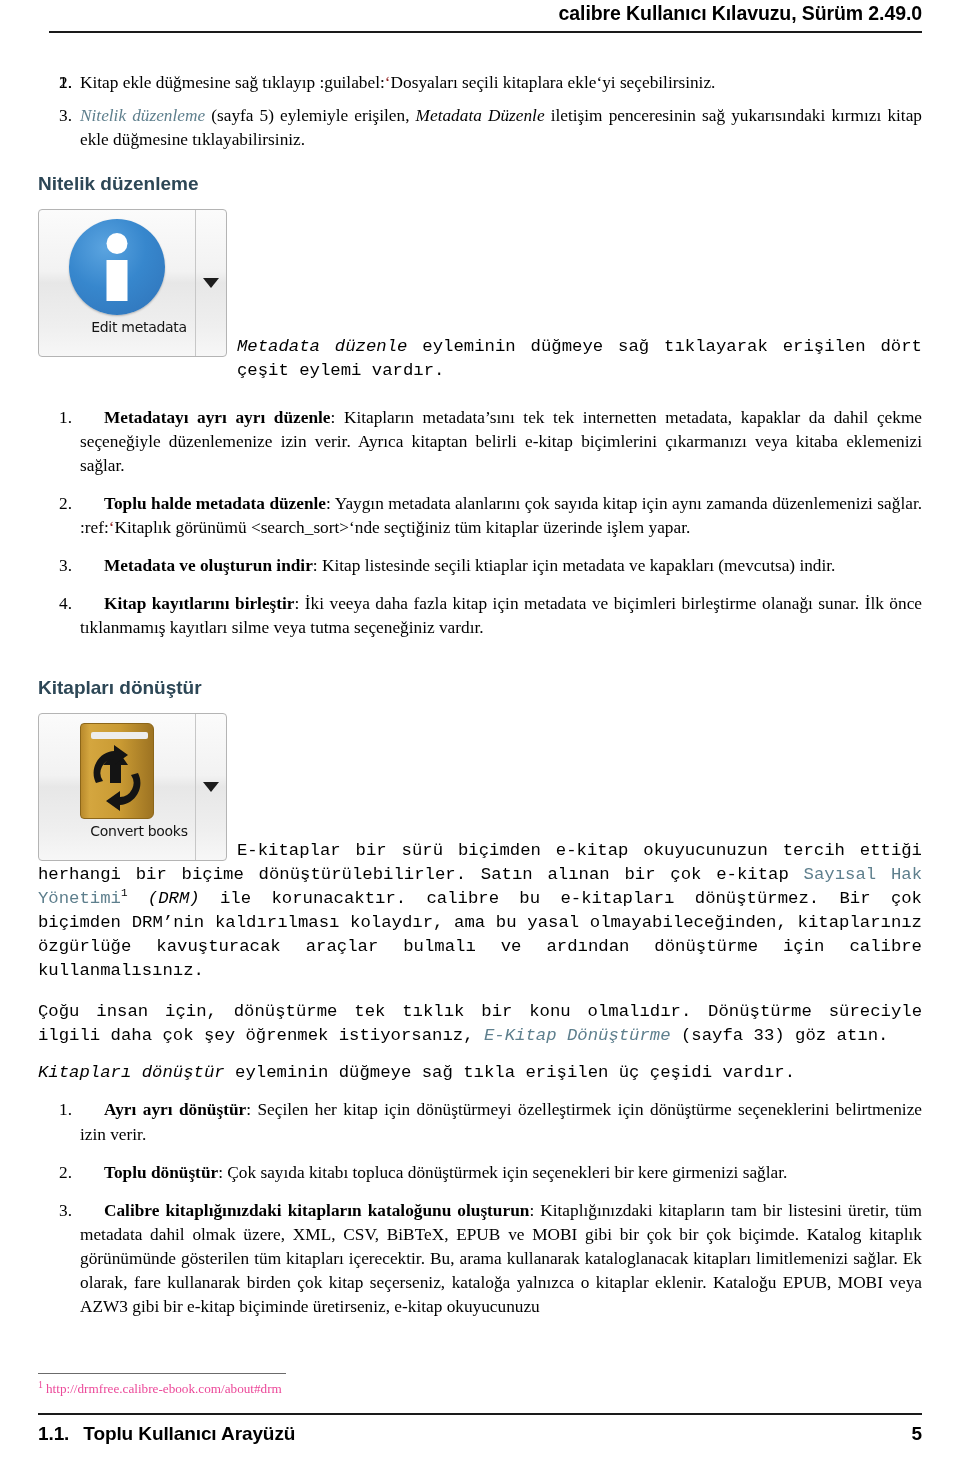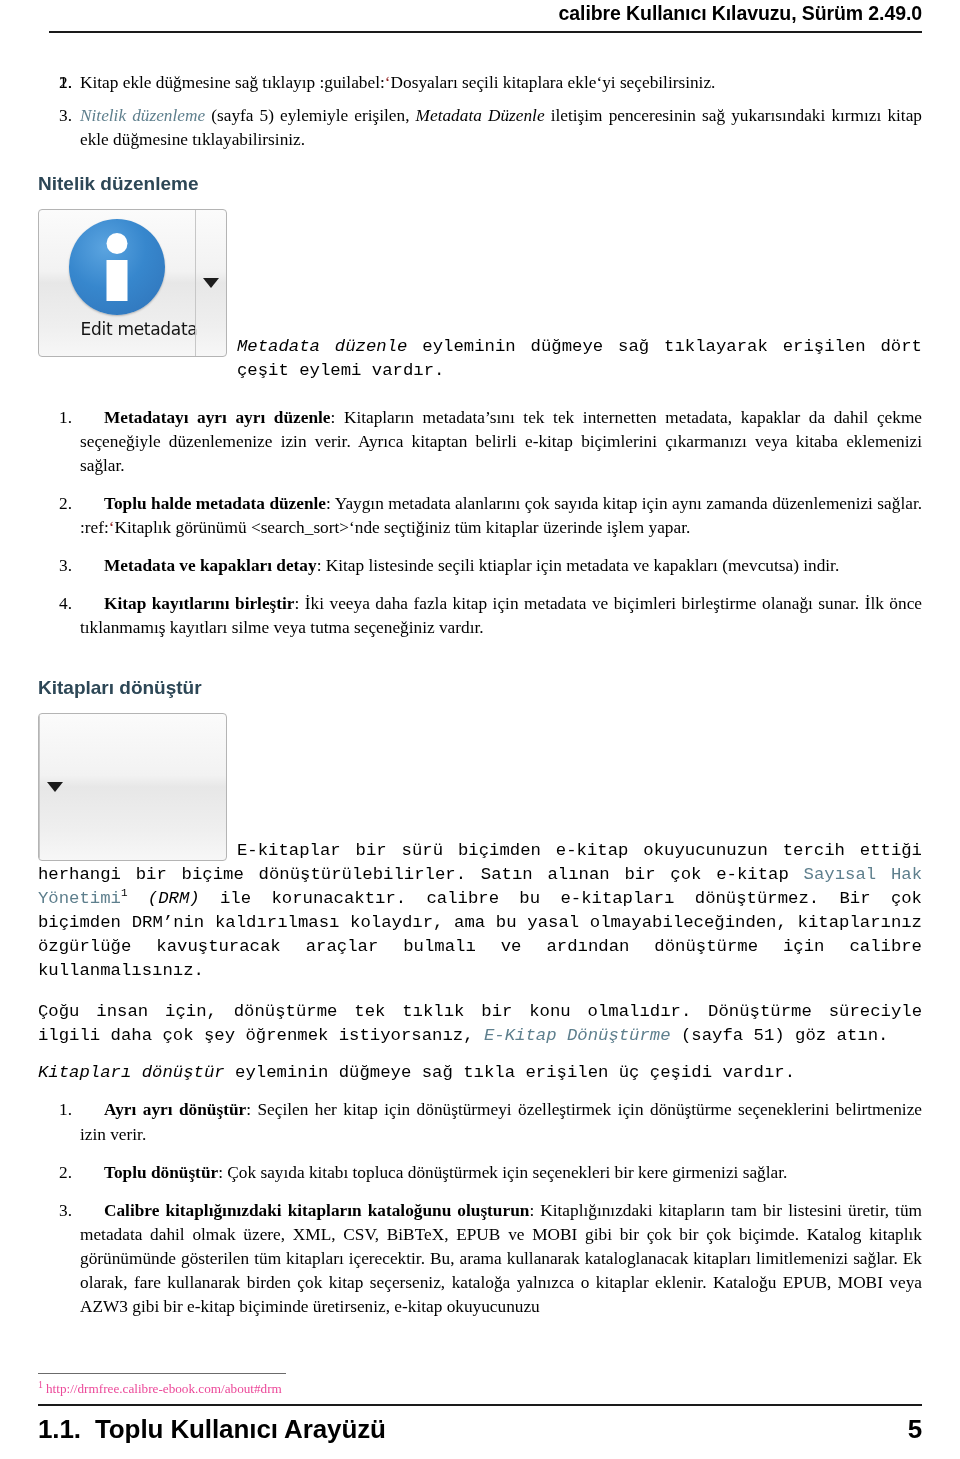--- a/index.html
+++ b/index.html
@@ -146,21 +146,21 @@
     justify-content: center;
   }
   .caret-down {
     width: 0; height: 0;
     border-left: 8px solid transparent;
     border-right: 8px solid transparent;
     border-top: 10px solid #1c1c1c;
   }
   .btn-label {
     font-family: "DejaVu Sans", "Liberation Sans", sans-serif;
-    font-size: 17px;
+    font-size: 14px;
     color: #141414;
     letter-spacing: -0.3px;
     white-space: nowrap;
     margin-top: 4px;
     margin-left: 44px;
   }
 
   
   .icon-info {
     width: 96px;
@@ -255,21 +255,21 @@
   .running-footer .rule {
     border-top: 2.6px solid #1a1a1a;
     margin-bottom: 8px;
   }
   .running-footer .row {
     display: flex;
     align-items: baseline;
     justify-content: space-between;
     font-family: "Liberation Sans", "DejaVu Sans", sans-serif;
     font-weight: bold;
-    font-size: 26px;
+    font-size: 19px;
     color: #000;
     letter-spacing: -0.1px;
   }
   .running-footer .secnum { padding-right: 14px; }
   .running-footer .sectitle { flex: 1 1 auto; }
   .running-footer .pageno { }
 
   .clearfix::after { content: ""; display: table; clear: both; }
 </style>
 </head>
@@ -325,47 +325,59 @@
       <li>
         <span class="num">1.</span>
         <span class="bd">Metadatayı ayrı ayrı düzenle</span><span>: Kitapların metadata’sını tek tek internetten metadata, kapaklar da dahil çekme seçeneğiyle düzenlemenize izin verir. Ayrıca kitaptan belirli e-kitap biçimlerini çıkarmanızı veya kitaba eklemenizi sağlar.</span>
       </li>
       <li>
         <span class="num">2.</span>
         <span class="bd">Toplu halde metadata düzenle</span><span>: Yaygın metadata alanlarını çok sayıda kitap için aynı zamanda düzenlemenizi sağlar. :ref:</span><span class="redq">‘</span><span>Kitaplık görünümü &lt;search_sort&gt;‘nde seçtiğiniz tüm kitaplar üzerinde işlem yapar.</span>
       </li>
       <li>
         <span class="num">3.</span>
-        <span class="bd">Metadata ve kapakları detay</span><span>: Kitap listesinde seçili ktiaplar için metadata ve kapakları (mevcutsa) indir.</span>
+        <span class="bd">Metadata ve oluşturun indir</span><span>: Kitap listesinde seçili ktiaplar için metadata ve kapakları (mevcutsa) indir.</span>
       </li>
       <li>
         <span class="num">4.</span>
         <span class="bd">Kitap kayıtlarını birleştir</span><span>: İki veeya daha fazla kitap için metadata ve biçimleri birleştirme olanağı sunar. İlk önce tıklanmamış kayıtları silme veya tutma seçeneğiniz vardır.</span>
       </li>
     </ol>
 
 
     <h2 class="section" style="margin-top:38px;">Kitapları dönüştür</h2>
 
     <div class="clearfix" style="margin-top:14px;">
       <div class="btn-figure">
         <div class="calibre-btn">
+          <div class="btn-main">
+            <div class="icon-convert">
+              <span class="book"></span>
+              <span class="band"></span>
+              <svg class="recycle" viewBox="0 0 62 70">
+                <path d="M31 6 L42 22 L35 22 L35 40 L24 40 L24 22 L17 22 Z" fill="#141414"></path>
+                <path d="M52 30 A22 22 0 0 1 34 62 L34 68 L20 58 L34 48 L34 54 A14 14 0 0 0 45 32 Z" fill="#141414"></path>
+                <path d="M10 40 A22 22 0 0 1 28 8 L28 2 L42 12 L28 22 L28 16 A14 14 0 0 0 17 38 Z" fill="#141414"></path>
+              </svg>
+            </div>
+            <div class="btn-label">Convert books</div>
+          </div>
           <div class="btn-arrow-col">
             <span class="caret-down"></span>
           </div>
         </div>
       </div>
 
       <p class="para" style="padding-top:126px;">
         <span>E-kitaplar bir sürü biçimden e-kitap okuyucunuzun tercih ettiği herhangi bir biçime dönüştürülebilirler. Satın alınan bir çok e-kitap </span><span class="lnk-up">Sayısal Hak Yönetimi</span><sup class="fn">1</sup><span class="it"> (DRM)</span><span> ile korunacaktır. calibre bu e-kitapları dönüştürmez. Bir çok biçimden DRM’nin kaldırılması kolaydır, ama bu yasal olmayabileceğinden, kitaplarınız özgürlüğe kavuşturacak araçlar bulmalı ve ardından dönüştürme için calibre kullanmalısınız.</span>
       </p>
     </div>
 
     <p class="para" style="margin-top:4px;">
-      <span>Çoğu insan için, dönüştürme tek tıklık bir konu olmalıdır. Dönüştürme süreciyle ilgili daha çok şey öğrenmek istiyorsanız, </span><span class="lnk">E-Kitap Dönüştürme</span><span> (sayfa 51) göz atın.</span>
+      <span>Çoğu insan için, dönüştürme tek tıklık bir konu olmalıdır. Dönüştürme süreciyle ilgili daha çok şey öğrenmek istiyorsanız, </span><span class="lnk">E-Kitap Dönüştürme</span><span> (sayfa 33) göz atın.</span>
     </p>
 
     <p class="para">
       <span class="it">Kitapları dönüştür</span><span> eyleminin düğmeye sağ tıkla erişilen üç çeşidi vardır.</span>
     </p>
 
     <ol class="numlist" style="margin-top:8px;">
       <li>
         <span class="num">1.</span>
         <span class="bd">Ayrı ayrı dönüştür</span><span>: Seçilen her kitap için dönüştürmeyi özelleştirmek için dönüştürme seçeneklerini belirtmenize izin verir.</span>

